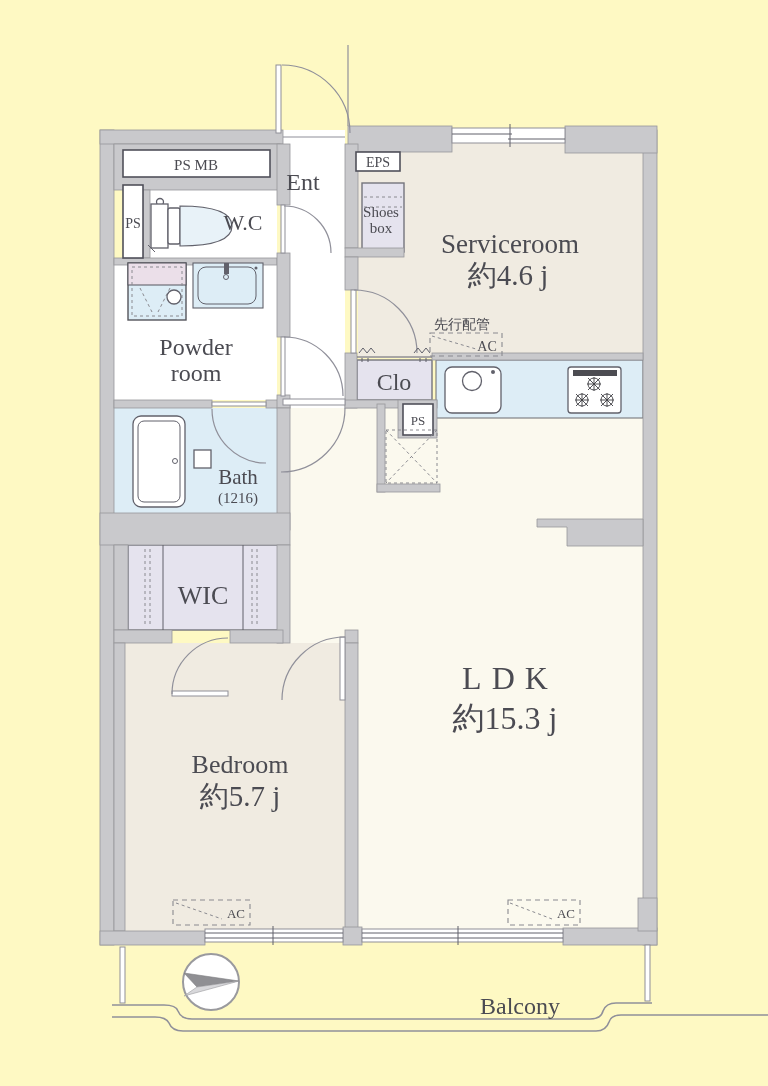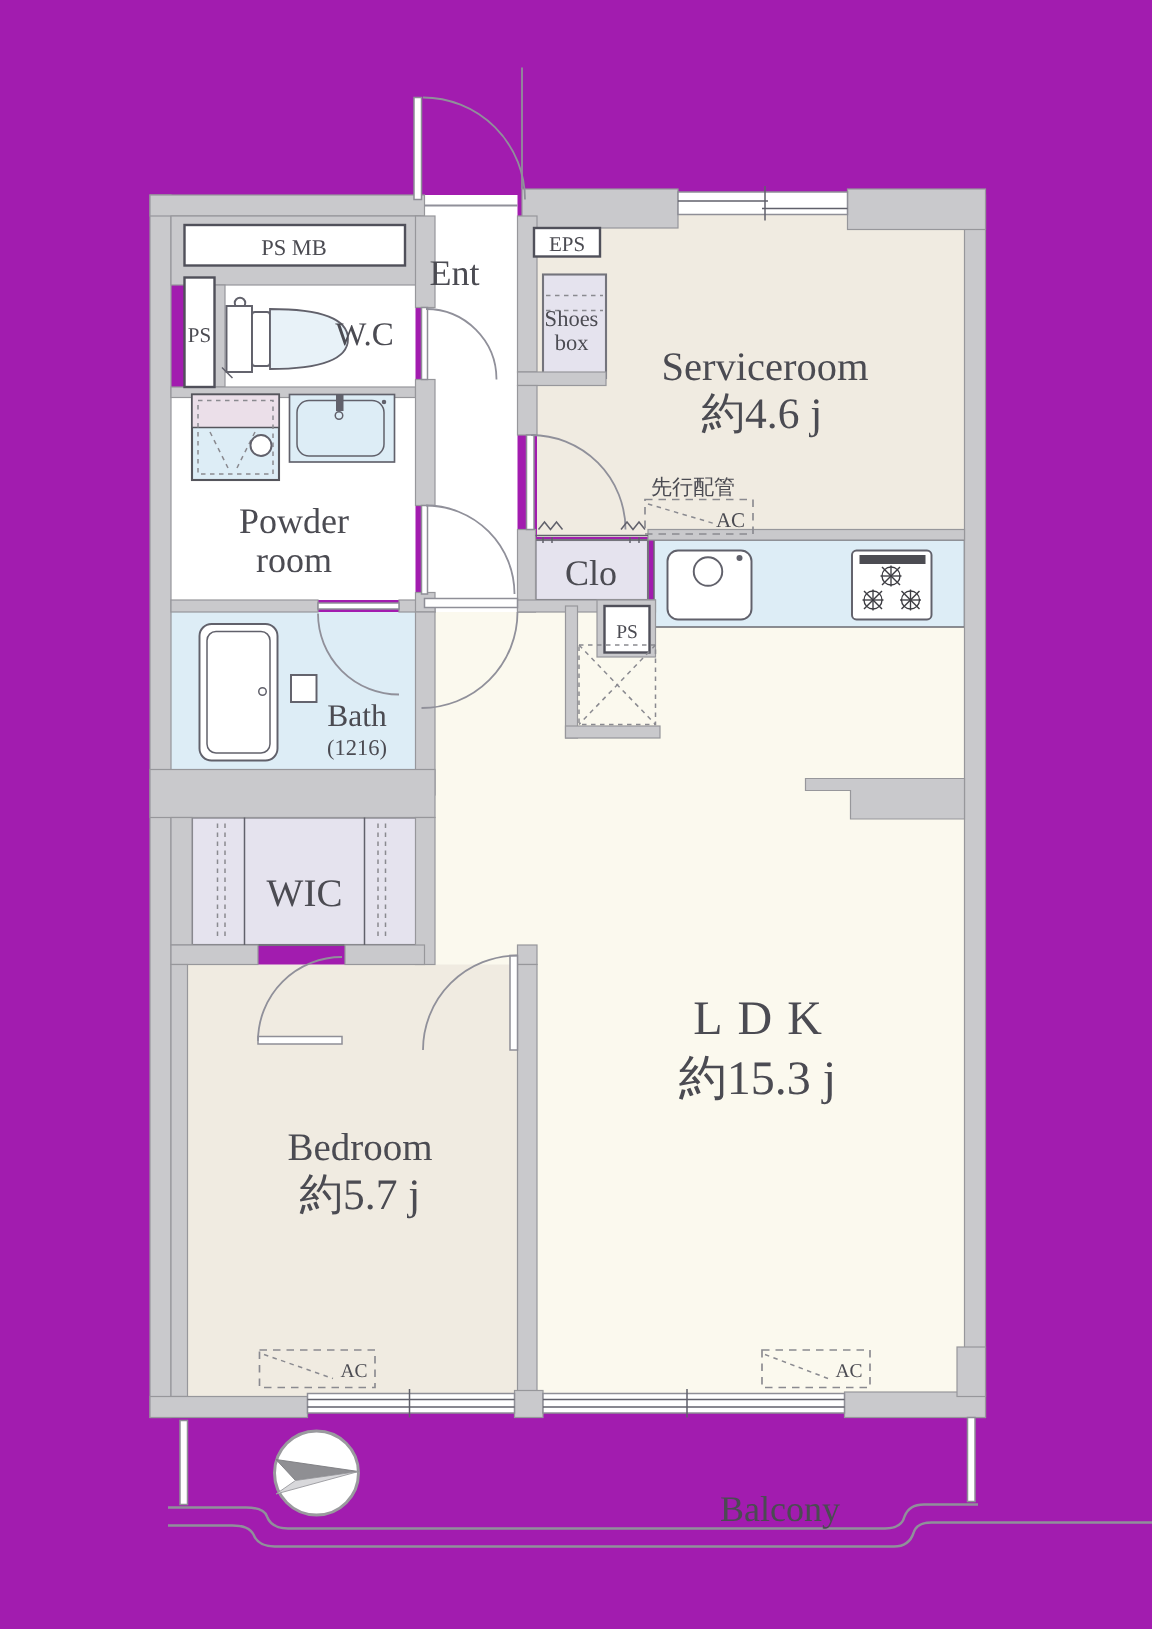--- a/index.html
+++ b/index.html
@@ -1,21 +1,21 @@
 <!DOCTYPE html>
 <html style="--c-wall: #c9c9cc; --c-wall_outline: #97979b; --c-floor_ldk: #fbf9ee; --c-floor_room: #f0ebe1; --c-floor_storage: #e5e3ee; --c-floor_wet: #ddedf6; --c-accent_pink: #ebdfe9; --c-line: #90909a; --c-text: #4b4b52;"><head>
 <meta charset="utf-8">
 <style>
   :root{
     --c-wall:#c9c9cc; --c-wall_outline:#97979b; --c-floor_ldk:#fbf9ee;
     --c-floor_room:#f0ebe1; --c-floor_storage:#e5e3ee; --c-floor_wet:#ddedf6;
     --c-accent_pink:#ebdfe9; --c-line:#90909a; --c-text:#4b4b52;
   }
   html,body{margin:0;padding:0;background:#ffffff;}
-  .stage{position:relative;width:768px;height:1086px;background:#a21caf;overflow:hidden;}
+  .stage{position:relative;width:768px;height:1086px;background:#fef9c3;overflow:hidden;}
   svg{position:absolute;left:0;top:0;}
   .wall{fill:var(--c-wall);stroke:var(--c-wall_outline);stroke-width:0.8;}
   .floor-ldk{fill:var(--c-floor_ldk);}
   .floor-room{fill:var(--c-floor_room);}
   .floor-storage{fill:var(--c-floor_storage);stroke:#74747c;stroke-width:1.4;}
   .floor-wet{fill:var(--c-floor_wet);}
   .floor-white{fill:#ffffff;}
   .whitebox{fill:#ffffff;stroke:#50505a;stroke-width:1.6;}
   .fixture{fill:#ffffff;stroke:#61616b;stroke-width:1.3;}
   .fixline{fill:none;stroke:#61616b;stroke-width:1;}

